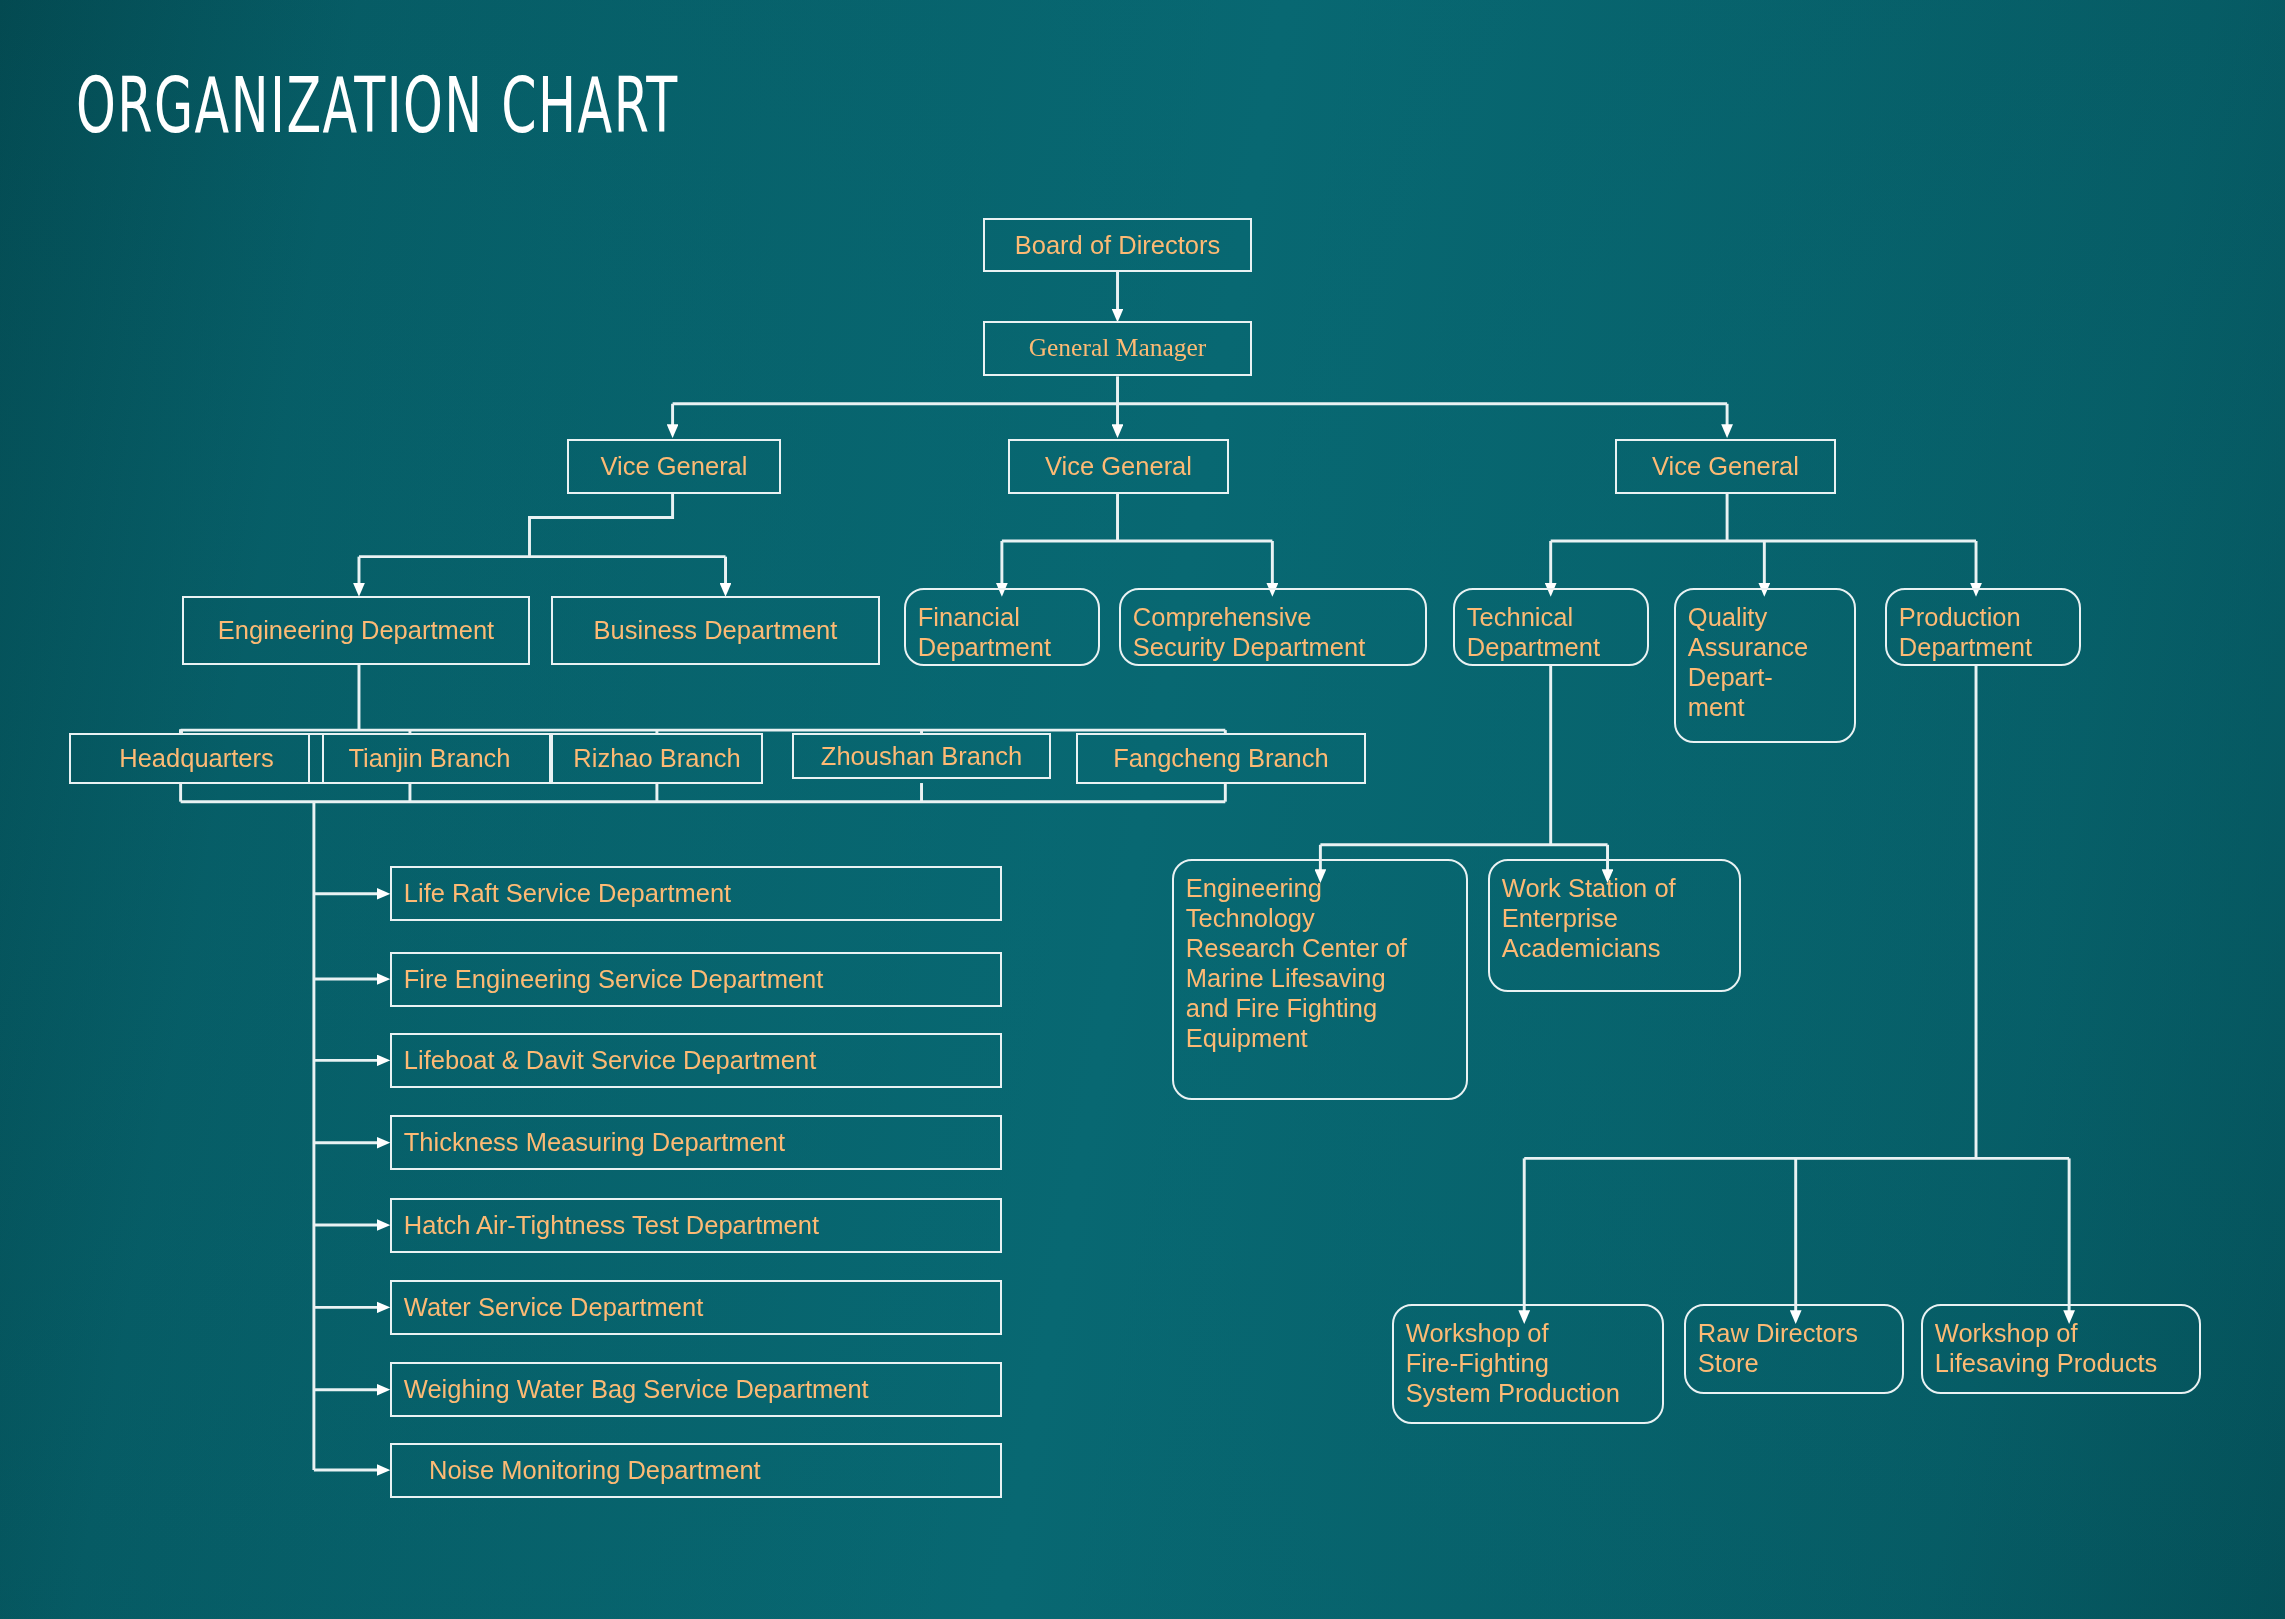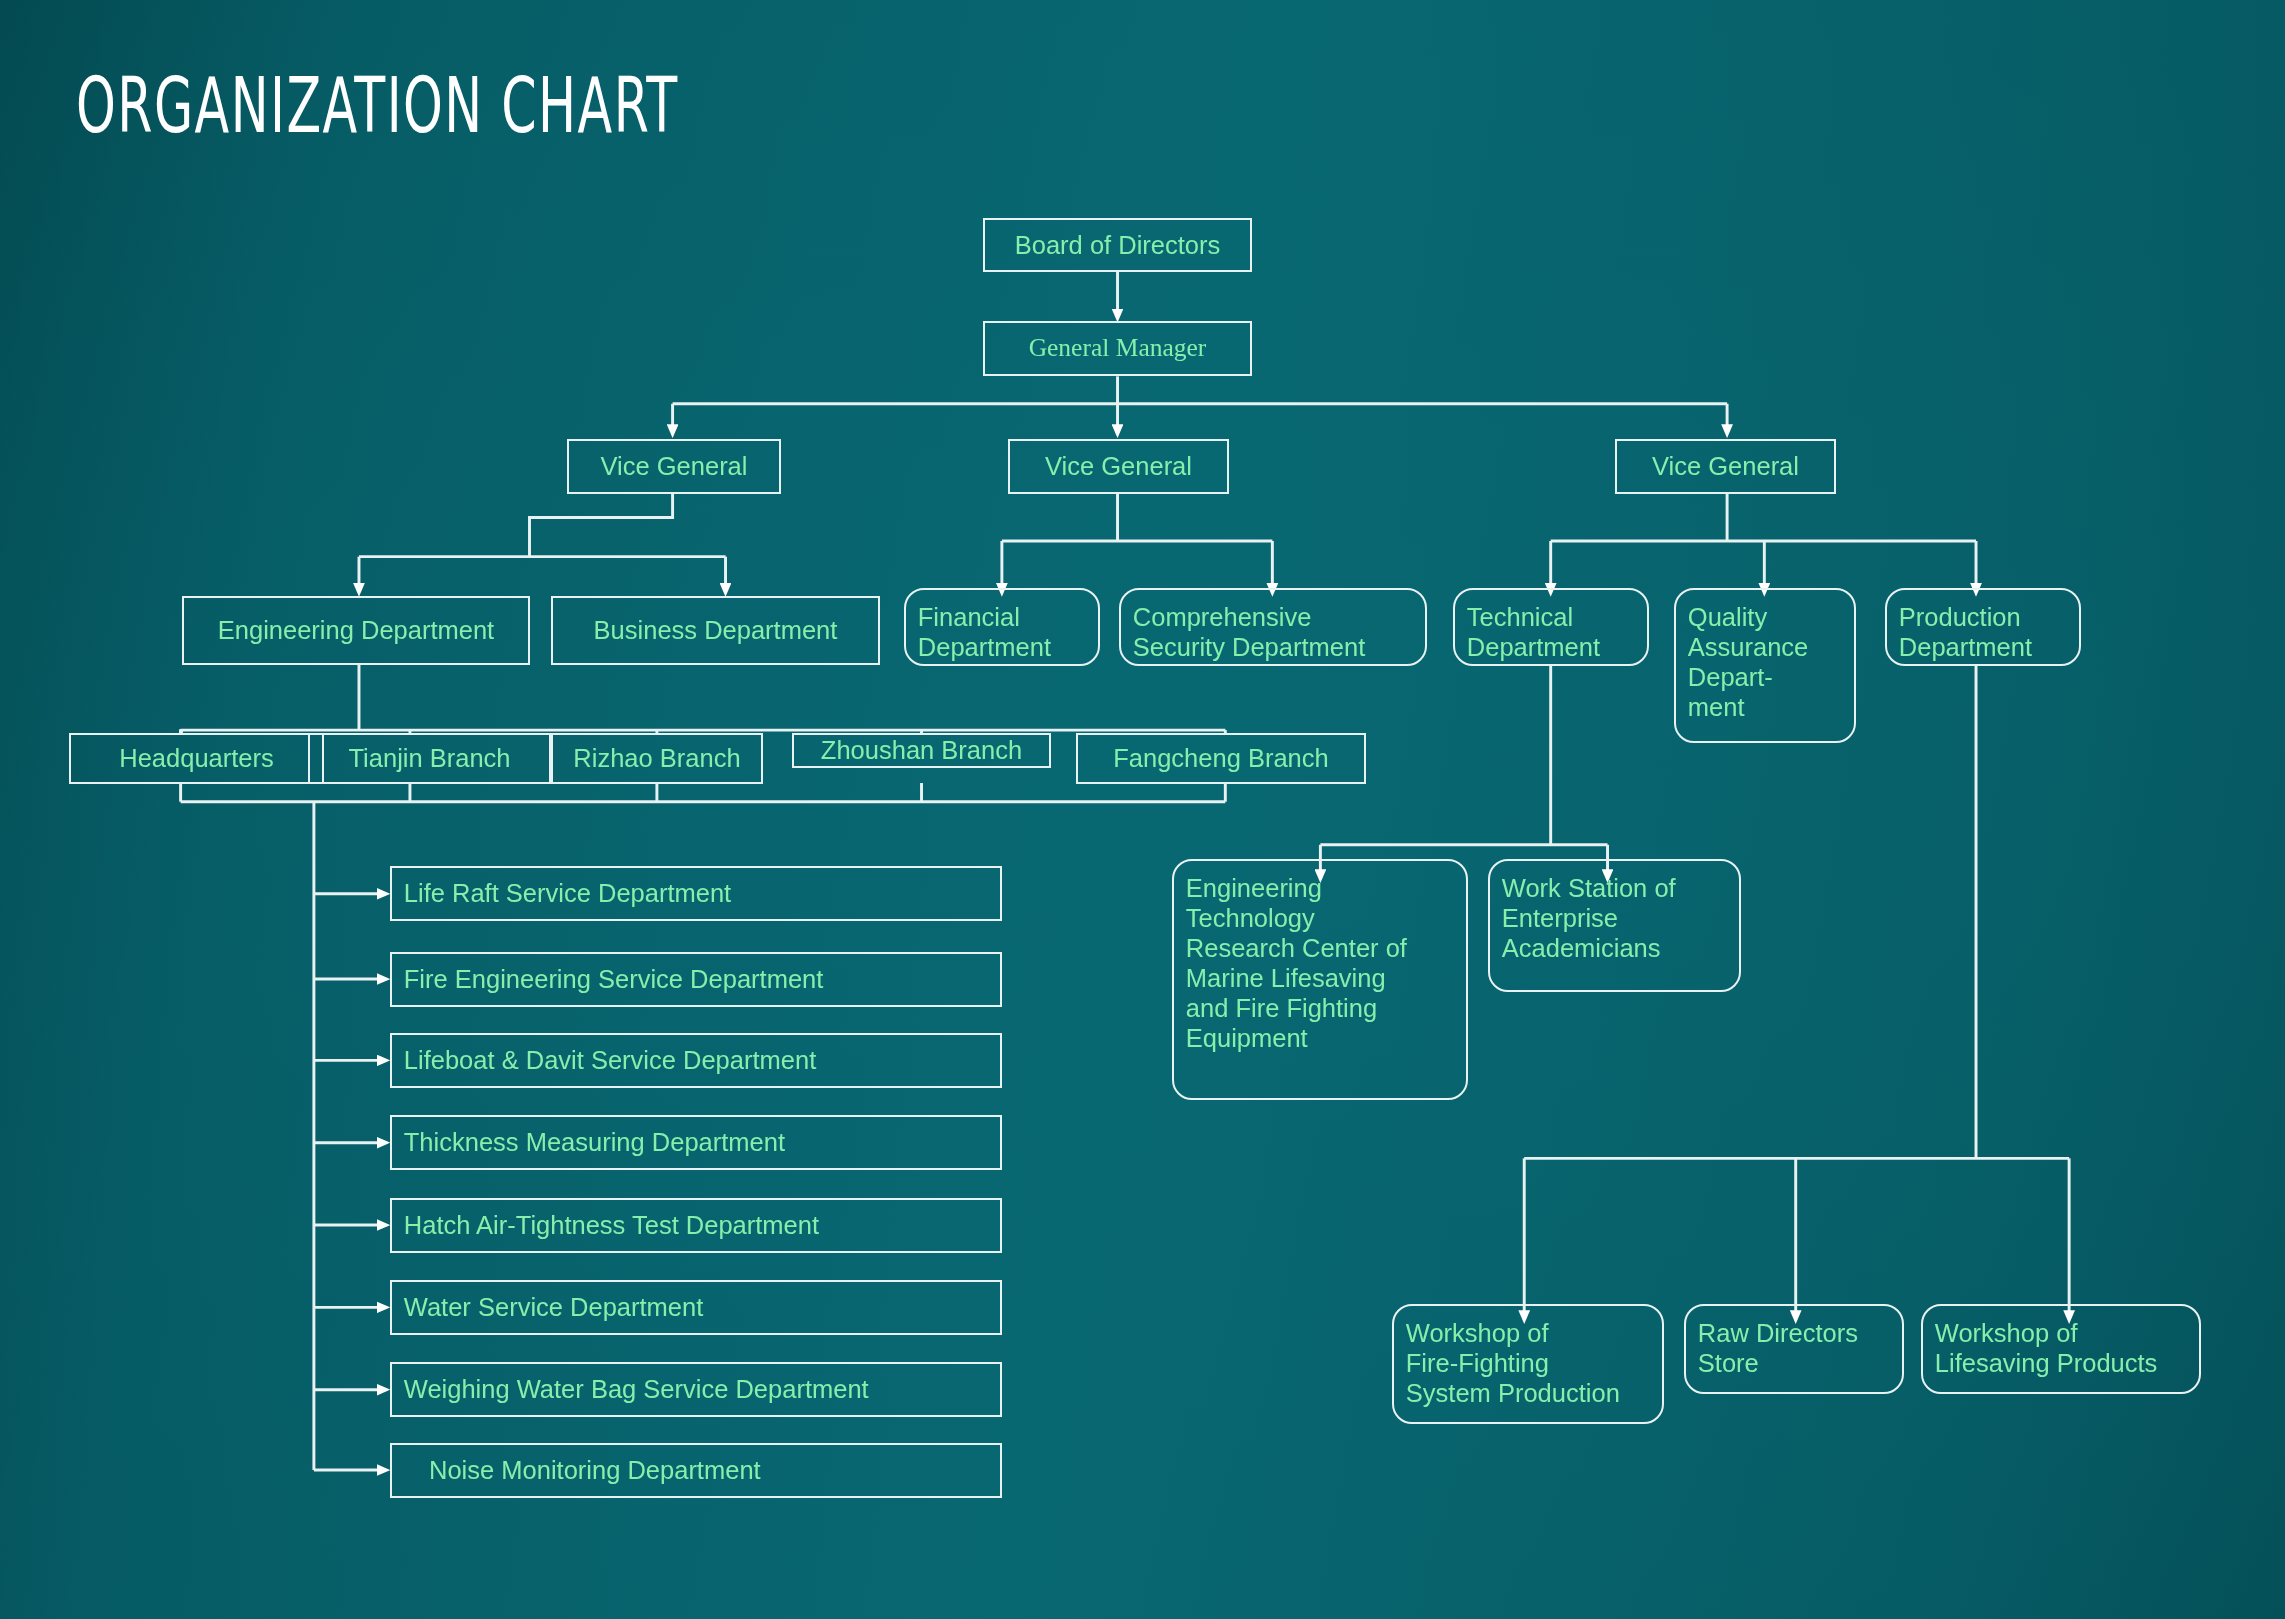--- a/index.html
+++ b/index.html
@@ -23,21 +23,21 @@
     font-size:76px;letter-spacing:2px;color:#FFFFFF;
     font-weight:300;
     transform:scaleX(0.74);transform-origin:left top;
     white-space:nowrap;
   }
   #connectors{position:absolute;left:0;top:0;width:2286px;height:1619px;pointer-events:none;}
   .node{
     position:absolute;
     border:2px solid #E9F2F3;
     box-sizing:border-box;
-    color:#86efac;
+    color:#fdba74;
     font-size:25.5px;
     line-height:1.18;
     display:flex;
     align-items:center;
     background:transparent;
     padding:5.9px 11.8px;
     white-space:pre-line;
   }
   .node.ctr{justify-content:center;text-align:center;}
   .node.lft{justify-content:flex-start;text-align:left;align-items:flex-start;padding-top:11.8px;border-radius:20px;}
@@ -253,21 +253,21 @@
 
 <div class="node lft" style="left:1885px;top:588px;width:196px;height:78px;">Production
 Department</div>
 
 <div class="node ctr" style="left:69px;top:733px;width:255px;height:51px;">Headquarters</div>
 
 <div class="node ctr" style="left:308px;top:733px;width:243px;height:51px;">Tianjin Branch</div>
 
 <div class="node ctr" style="left:551px;top:733px;width:212px;height:51px;">Rizhao Branch</div>
 
-<div class="node ctr" style="left:792px;top:733px;width:259px;height:35px;">Zhoushan Branch</div>
+<div class="node ctr" style="left:792px;top:733px;width:259px;height:46px;">Zhoushan Branch</div>
 
 <div class="node ctr" style="left:1076px;top:733px;width:290px;height:51px;">Fangcheng Branch</div>
 
 <div class="node lftmid" style="left:390px;top:866px;width:612px;height:55px;">Life Raft Service Department</div>
 
 <div class="node lftmid" style="left:390px;top:952px;width:612px;height:55px;">Fire Engineering Service Department</div>
 
 <div class="node lftmid" style="left:390px;top:1033px;width:612px;height:55px;">Lifeboat &amp; Davit Service Department</div>
 
 <div class="node lftmid" style="left:390px;top:1115px;width:612px;height:55px;">Thickness Measuring Department</div>

